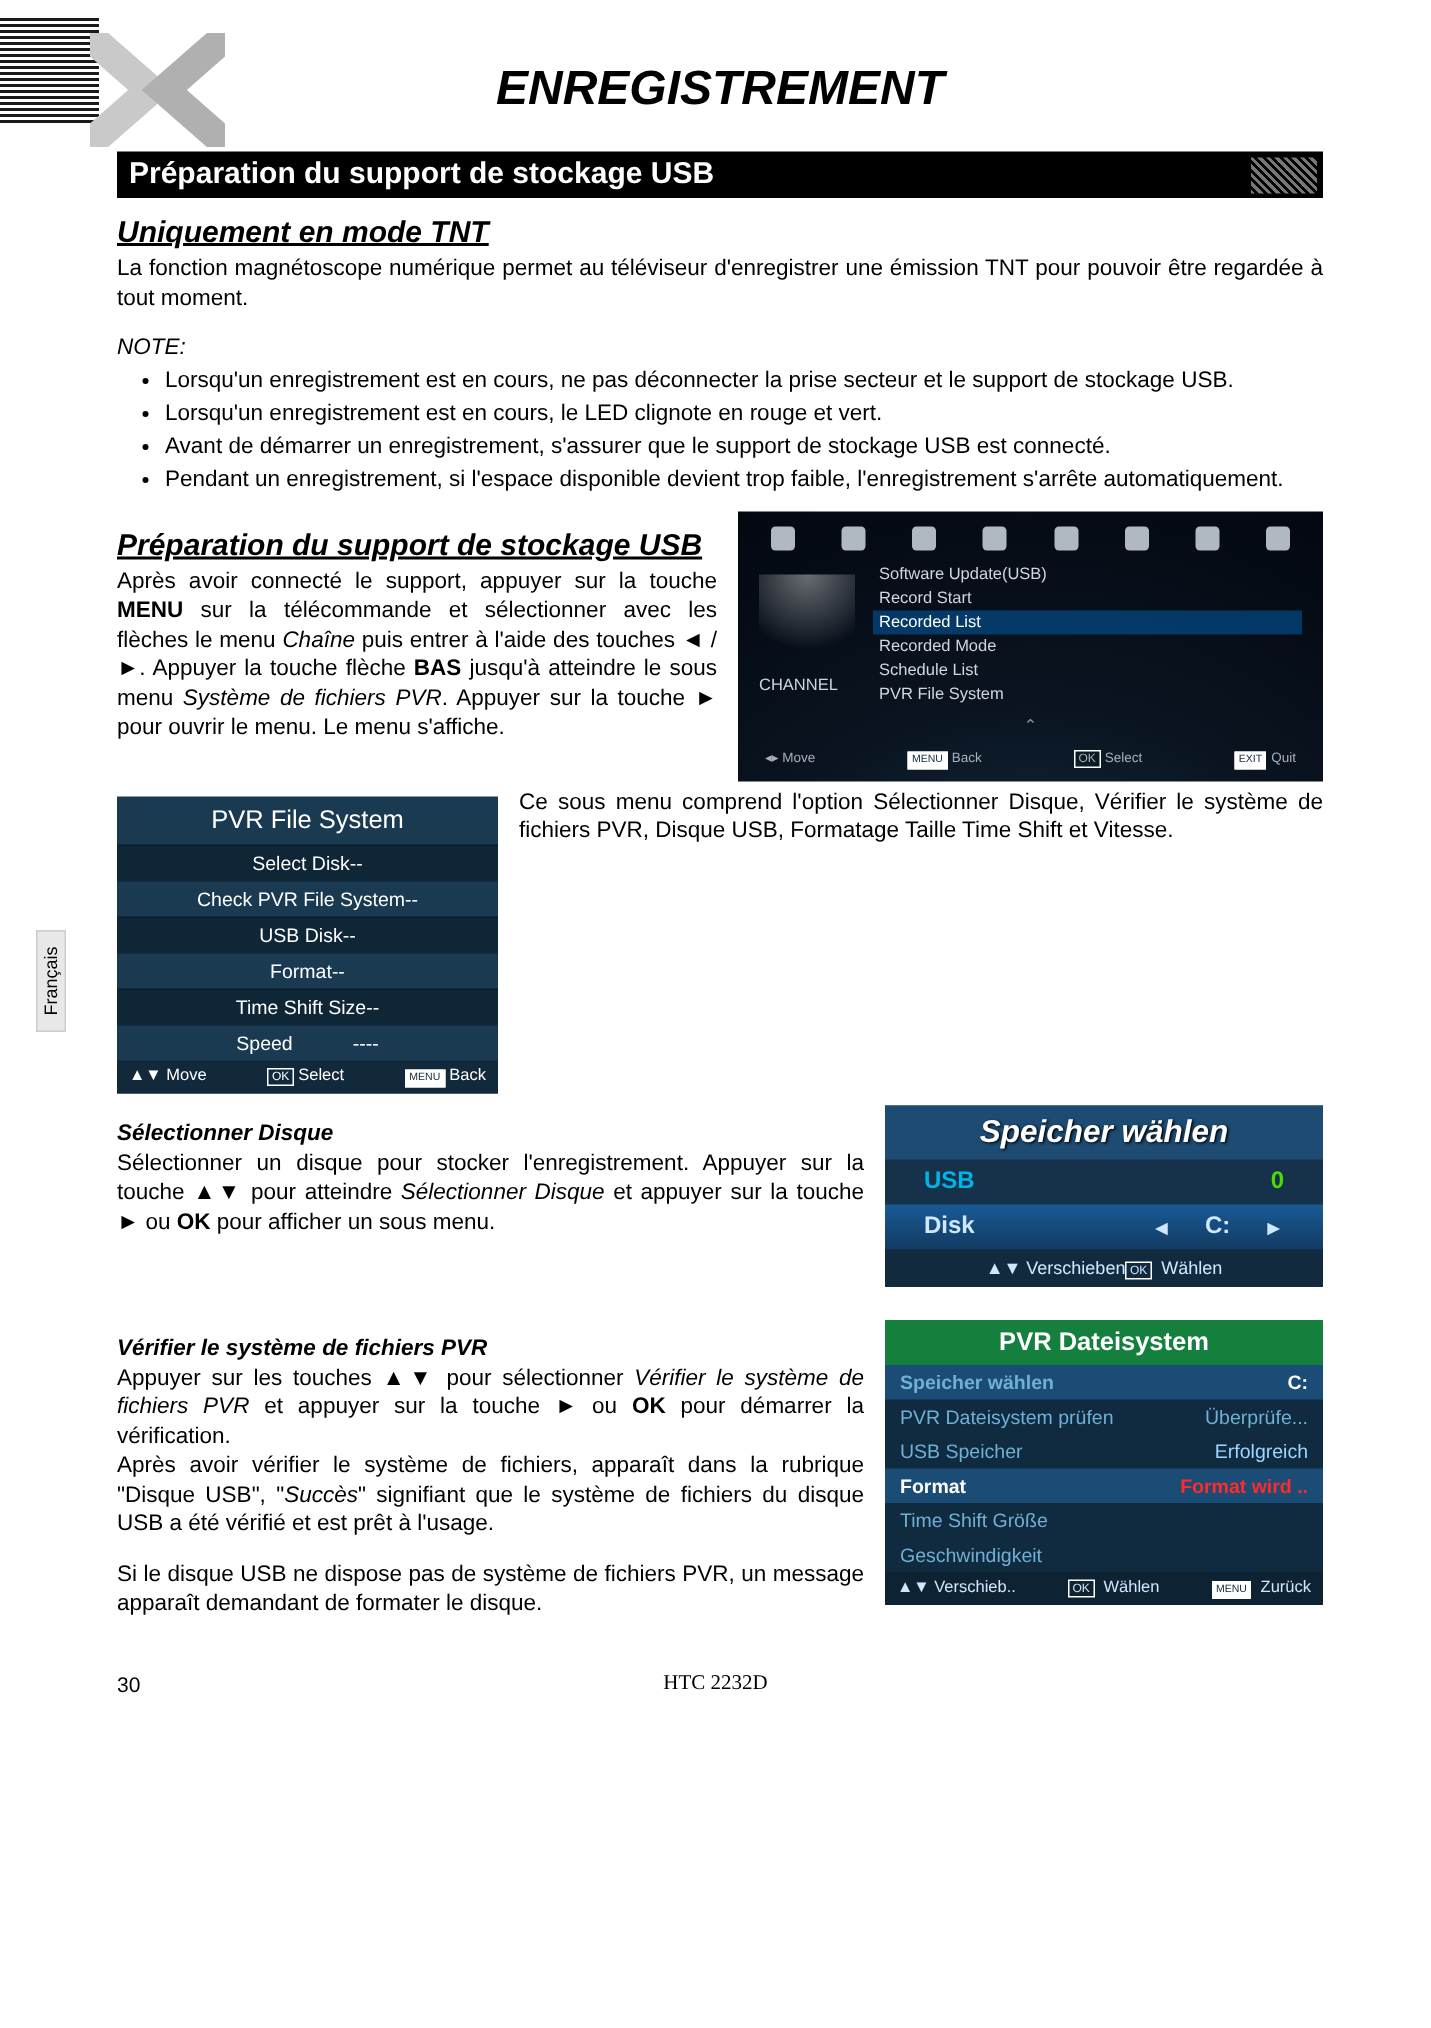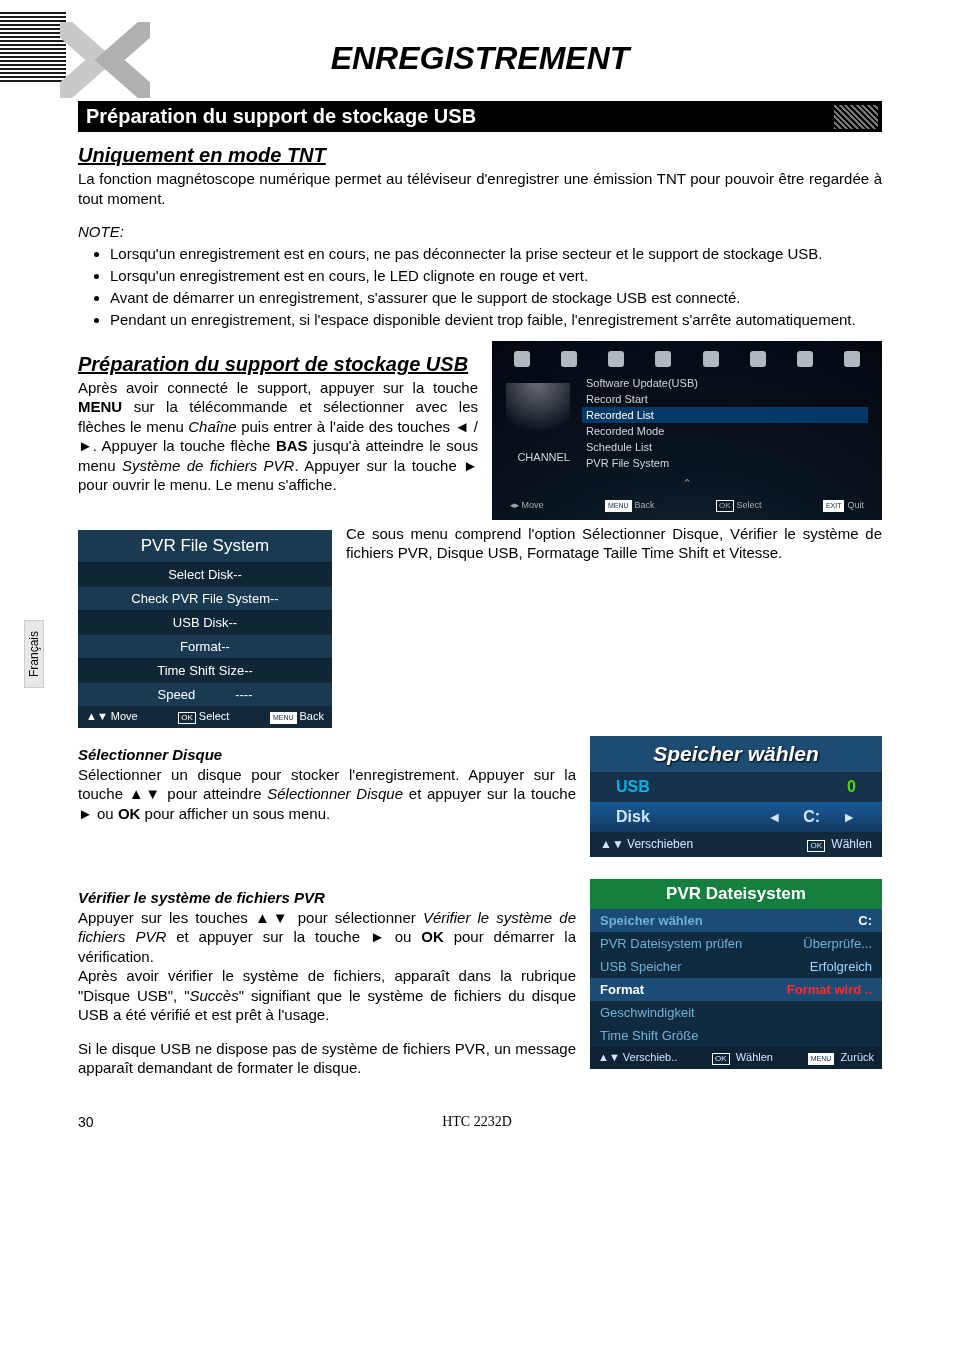--- a/index.html
+++ b/index.html
@@ -100,21 +100,21 @@
     justify-content: space-between;
     padding: 0 8px 8px 8px;
   }
   .osd-icons span { width: 16px; height: 16px; background: #b0b8c0; border-radius: 3px; display: inline-block; }
   .osd-body { display: flex; gap: 12px; align-items: center; }
   .osd-cone {
     width: 64px; height: 64px;
     background: radial-gradient(circle at 50% 0%, rgba(255,255,255,0.4), rgba(255,255,255,0) 70%);
     position: relative;
   }
-  .osd-channel { text-align: right; font-size: 11px; color: #cfd6de; margin-top: 4px; }
+  .osd-channel { text-align: left; font-size: 11px; color: #cfd6de; margin-top: 4px; }
   .osd-menu-list { flex: 1; }
   .osd-menu-list div { padding: 2px 4px; color: #cfd6de; }
   .osd-menu-list .hl { background: rgba(0,120,220,0.4); color: #fff; }
   .osd-footer {
     display: flex;
     justify-content: space-between;
     font-size: 9px;
     color: #a8b0ba;
     margin-top: 10px;
     padding: 0 4px;
@@ -162,21 +162,21 @@
     display: flex; justify-content: space-between;
     padding: 6px 26px;
     font-size: 16px;
     font-weight: bold;
   }
   .speicher-row.usb { color: #00b4e6; }
   .speicher-row.usb .val { color: #4edc00; }
   .speicher-row.disk { background: linear-gradient(#1a5a96,#113b62); color: #cfe8ff; }
   .speicher-row.disk .arrow { color: #cfe8ff; font-size: 14px; }
   .speicher-footer {
-    display: flex; justify-content: space-between;
+    display: flex; justify-content: center;
     padding: 5px 10px;
     font-size: 12px;
     color: #cfe8ff;
     background: #112a3d;
   }
   
   .datei {
     width: 306px;
     background: #102a3f;
     color: #fff;
@@ -392,25 +392,25 @@
         </div>
       <div class="datei-row erfolg">
           <span class="label">USB Speicher</span>
           <span class="val">Erfolgreich</span>
         </div>
       <div class="datei-row format">
           <span class="label">Format</span>
           <span class="val">Format wird ..</span>
         </div>
       <div class="datei-row">
+          <span class="label">Time Shift Größe</span>
+          <span class="val"></span>
+        </div>
+      <div class="datei-row">
           <span class="label">Geschwindigkeit</span>
-          <span class="val"></span>
-        </div>
-      <div class="datei-row">
-          <span class="label">Time Shift Größe</span>
           <span class="val"></span>
         </div>
       <div class="datei-footer">
         <span>▲▼ <span>Verschieb..</span></span>
         <span><span class="okbox">OK</span> <span>Wählen</span></span>
         <span><span class="menubox">MENU</span> <span>Zurück</span></span>
       </div>
     </div>
   </div>
 

